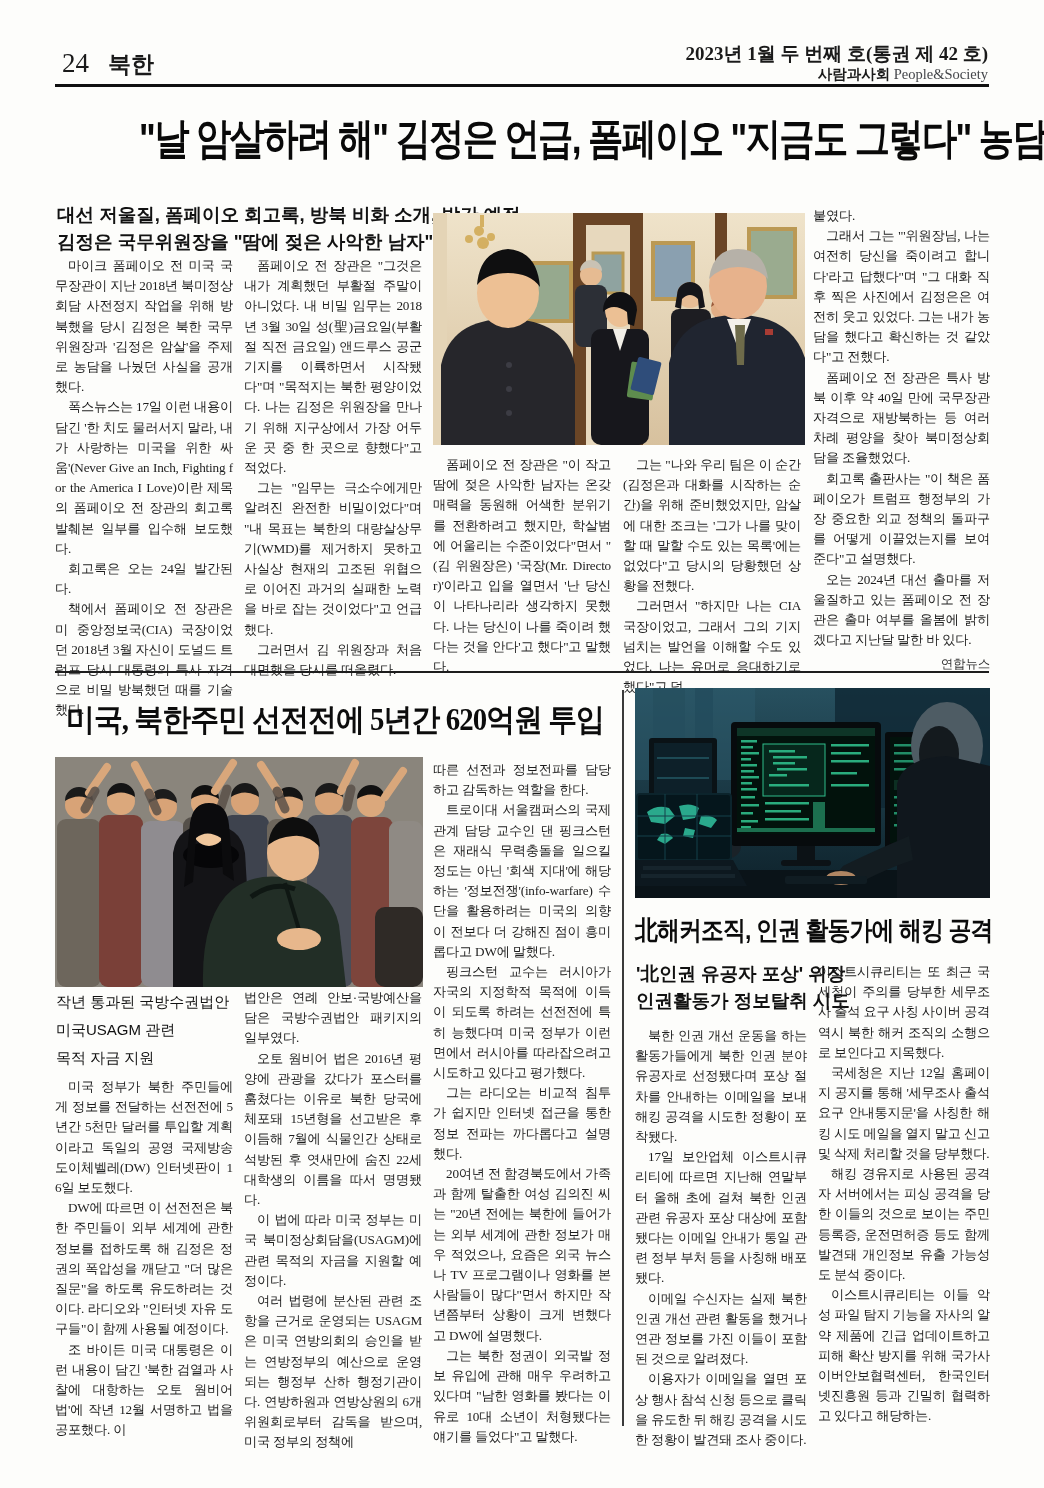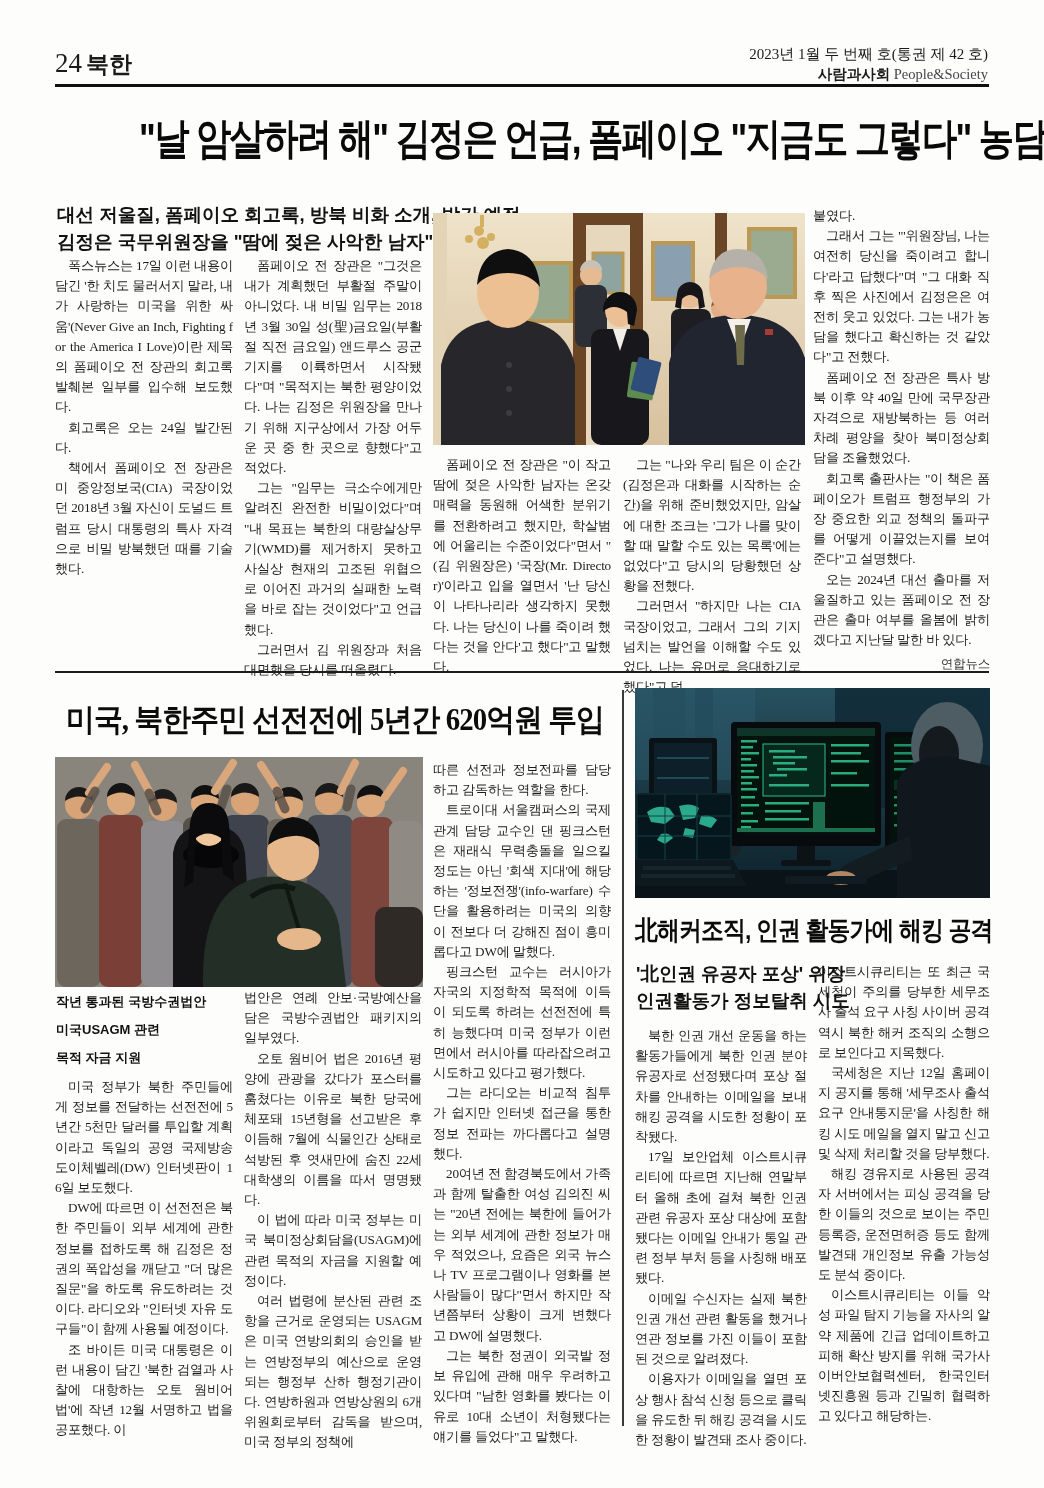--- a/index.html
+++ b/index.html
@@ -1,25 +1,25 @@
 <!DOCTYPE html>
 <html lang="ko"><head>
 <meta charset="utf-8">
 <style>
   html,body{margin:0;padding:0;background:#e8e8e6;}
   .page{position:relative;width:1044px;height:1488px;margin:0 auto;background:#fdfdfb;
         font-family:"Liberation Serif",serif;color:#1a1a1a;overflow:hidden;}
   [data-name]{box-sizing:border-box;}
 
   
-  .hdr-left{position:absolute;left:55px;top:48px;display:flex;align-items:baseline;gap:4px;}
+  .hdr-left{position:absolute;left:62px;top:48px;display:flex;align-items:baseline;gap:19px;}
   .hdr-pageno{font-size:27px;font-family:"Liberation Serif",serif;font-weight:400;}
   .hdr-section{font-size:23px;font-family:"Liberation Sans",sans-serif;font-weight:700;}
   .hdr-right{position:absolute;right:56px;top:44px;text-align:right;line-height:20px;}
-  .hdr-issue{font-size:15px;font-family:"Liberation Serif",serif;font-weight:400;}
+  .hdr-issue{font-size:19px;font-family:"Liberation Serif",serif;font-weight:700;}
   .hdr-soc{font-size:14.5px;}
   .hdr-soc .kr{font-family:"Liberation Sans",sans-serif;font-weight:700;}
   .hdr-soc .en{font-family:"Liberation Serif",serif;color:#44464a;}
   .rule-top{position:absolute;left:55px;top:84px;width:934px;height:3px;background:#101010;}
 
   
   .headline1{position:absolute;left:55px;top:110px;width:934px;text-align:center;
              font-family:"Liberation Sans",sans-serif;font-weight:900;font-size:43px;
              letter-spacing:-2px;white-space:nowrap;transform:scaleX(.82);transform-origin:center;color:#090909;}
   .subhead1{position:absolute;left:57px;top:201px;font-family:"Liberation Sans",sans-serif;
@@ -40,21 +40,21 @@
 
   .rule-mid{position:absolute;left:55px;top:671px;width:934px;height:2px;background:#1d1d1d;}
   .vrule{position:absolute;left:622px;top:690px;width:1.6px;height:736px;background:#3a3a3a;}
 
   
   .headline2{position:absolute;left:66px;top:699px;width:552px;font-family:"Liberation Serif",serif;
              font-weight:600;font-size:31px;letter-spacing:-1px;white-space:nowrap;
              transform:scaleX(.93);transform-origin:left;color:#0c0c0c;}
   .photo2{position:absolute;left:55px;top:757px;width:368px;height:230px;}
   .a2sub{position:absolute;left:56px;top:988px;font-family:"Liberation Sans",sans-serif;
-         font-weight:700;font-size:13px;line-height:28px;color:#111;}
+         font-weight:400;font-size:15px;line-height:28px;color:#111;}
   .a2c1{left:55px;top:1077px;width:178px;}
   .a2c2{left:244px;top:988px;width:178px;}
   .a2c3{left:433px;top:760px;width:178px;}
 
   
   .photo3{position:absolute;left:635px;top:688px;width:355px;height:210px;}
   .headline3{position:absolute;left:635px;top:913px;width:355px;font-family:"Liberation Sans",sans-serif;
              font-weight:700;font-size:26px;letter-spacing:-1px;white-space:nowrap;
              transform:scaleX(.88);transform-origin:left;color:#0b0b0b;}
   .a3sub{position:absolute;left:636px;top:960px;font-family:"Liberation Sans",sans-serif;
@@ -82,20 +82,21 @@
   </div>
   <div class="rule-top" data-name="header-rule"></div>
 
   <div class="headline1" data-name="article1-headline">"날 암살하려 해" 김정은 언급, 폼페이오 "지금도 그렇다" 농담</div>
   <div class="subhead1" data-name="article1-subhead">
     <div data-name="article1-subhead-line1">대선 저울질, 폼페이오 회고록, 방북 비화 소개, 발간 예정</div>
     <div data-name="article1-subhead-line2">김정은 국무위원장을 "땀에 젖은 사악한 남자"로 표현</div>
   </div>
 
   <div class="col a1c1" data-name="article1-column-1">
+      <p data-name="paragraph">마이크 폼페이오 전 미국 국무장관이 지난 2018년 북미정상회담 사전정지 작업을 위해 방북했을 당시 김정은 북한 국무위원장과 '김정은 암살'을 주제로 농담을 나눴던 사실을 공개했다.</p>
       <p data-name="paragraph">폭스뉴스는 17일 이런 내용이 담긴 '한 치도 물러서지 말라, 내가 사랑하는 미국을 위한 싸움'(Never Give an Inch, Fighting for the America I Love)이란 제목의 폼페이오 전 장관의 회고록 발췌본 일부를 입수해 보도했다.</p>
       <p data-name="paragraph">회고록은 오는 24일 발간된다.</p>
       <p data-name="paragraph">책에서 폼페이오 전 장관은 미 중앙정보국(CIA) 국장이었던 2018년 3월 자신이 도널드 트럼프 당시 대통령의 특사 자격으로 비밀 방북했던 때를 기술했다.</p>
     </div>
   <div class="col a1c2" data-name="article1-column-2">
       <p data-name="paragraph">폼페이오 전 장관은 "그것은 내가 계획했던 부활절 주말이 아니었다. 내 비밀 임무는 2018년 3월 30일 성(聖)금요일(부활절 직전 금요일) 앤드루스 공군기지를 이륙하면서 시작됐다"며 "목적지는 북한 평양이었다. 나는 김정은 위원장을 만나기 위해 지구상에서 가장 어두운 곳 중 한 곳으로 향했다"고 적었다.</p>
       <p data-name="paragraph">그는 "임무는 극소수에게만 알려진 완전한 비밀이었다"며 "내 목표는 북한의 대량살상무기(WMD)를 제거하지 못하고 사실상 현재의 고조된 위협으로 이어진 과거의 실패한 노력을 바로 잡는 것이었다"고 언급했다.</p>
       <p data-name="paragraph">그러면서 김 위원장과 처음 대면했을 당시를 떠올렸다.</p>
     </div>
 

